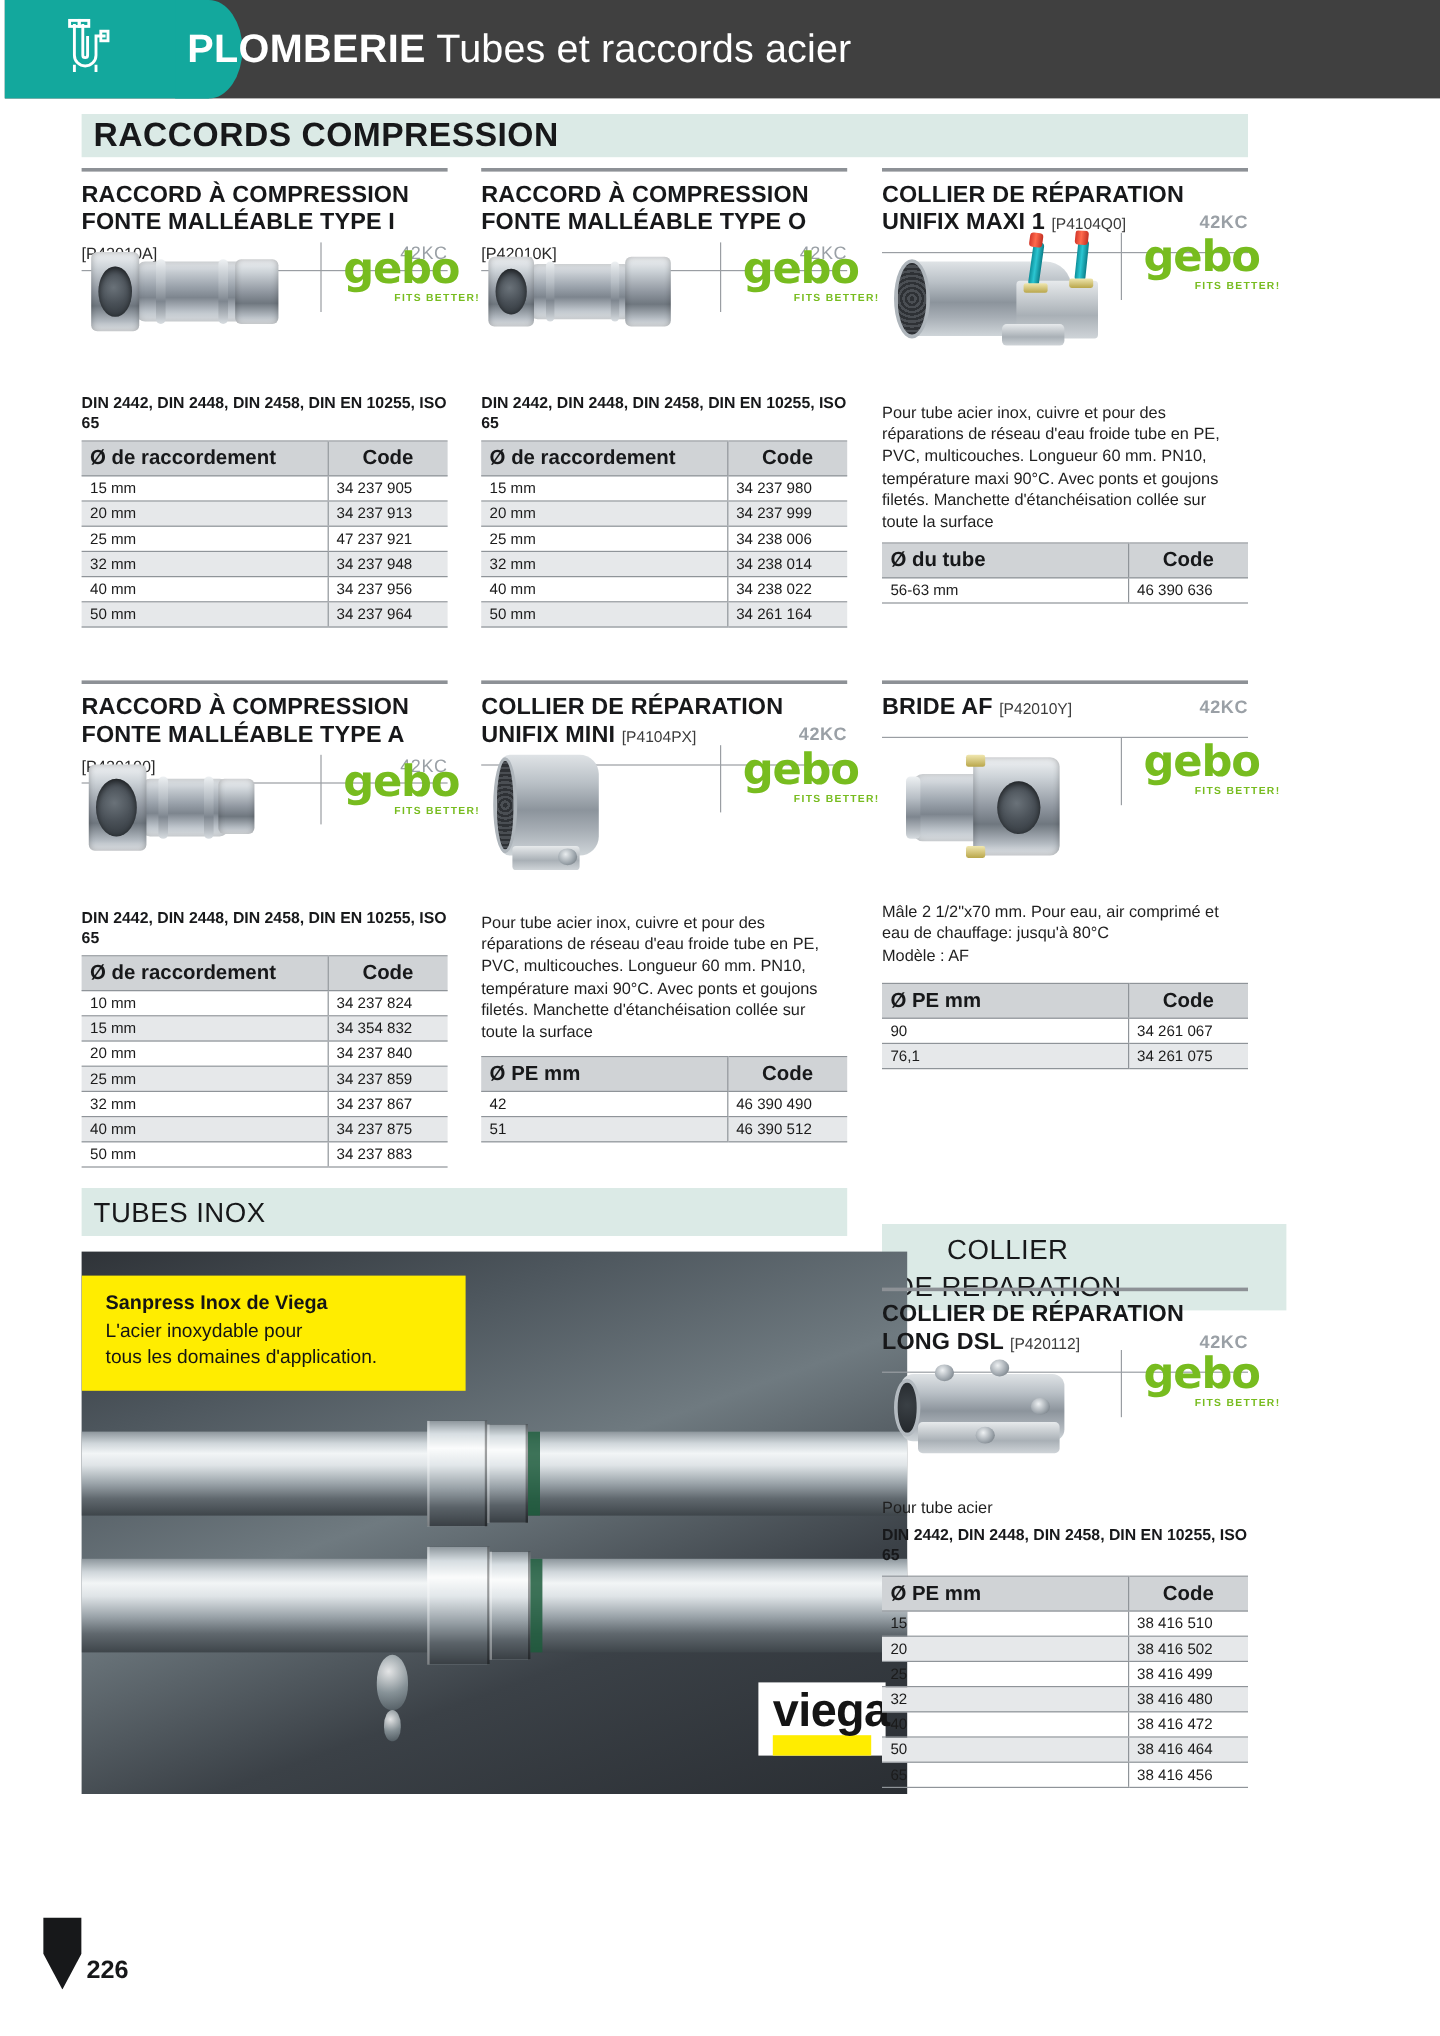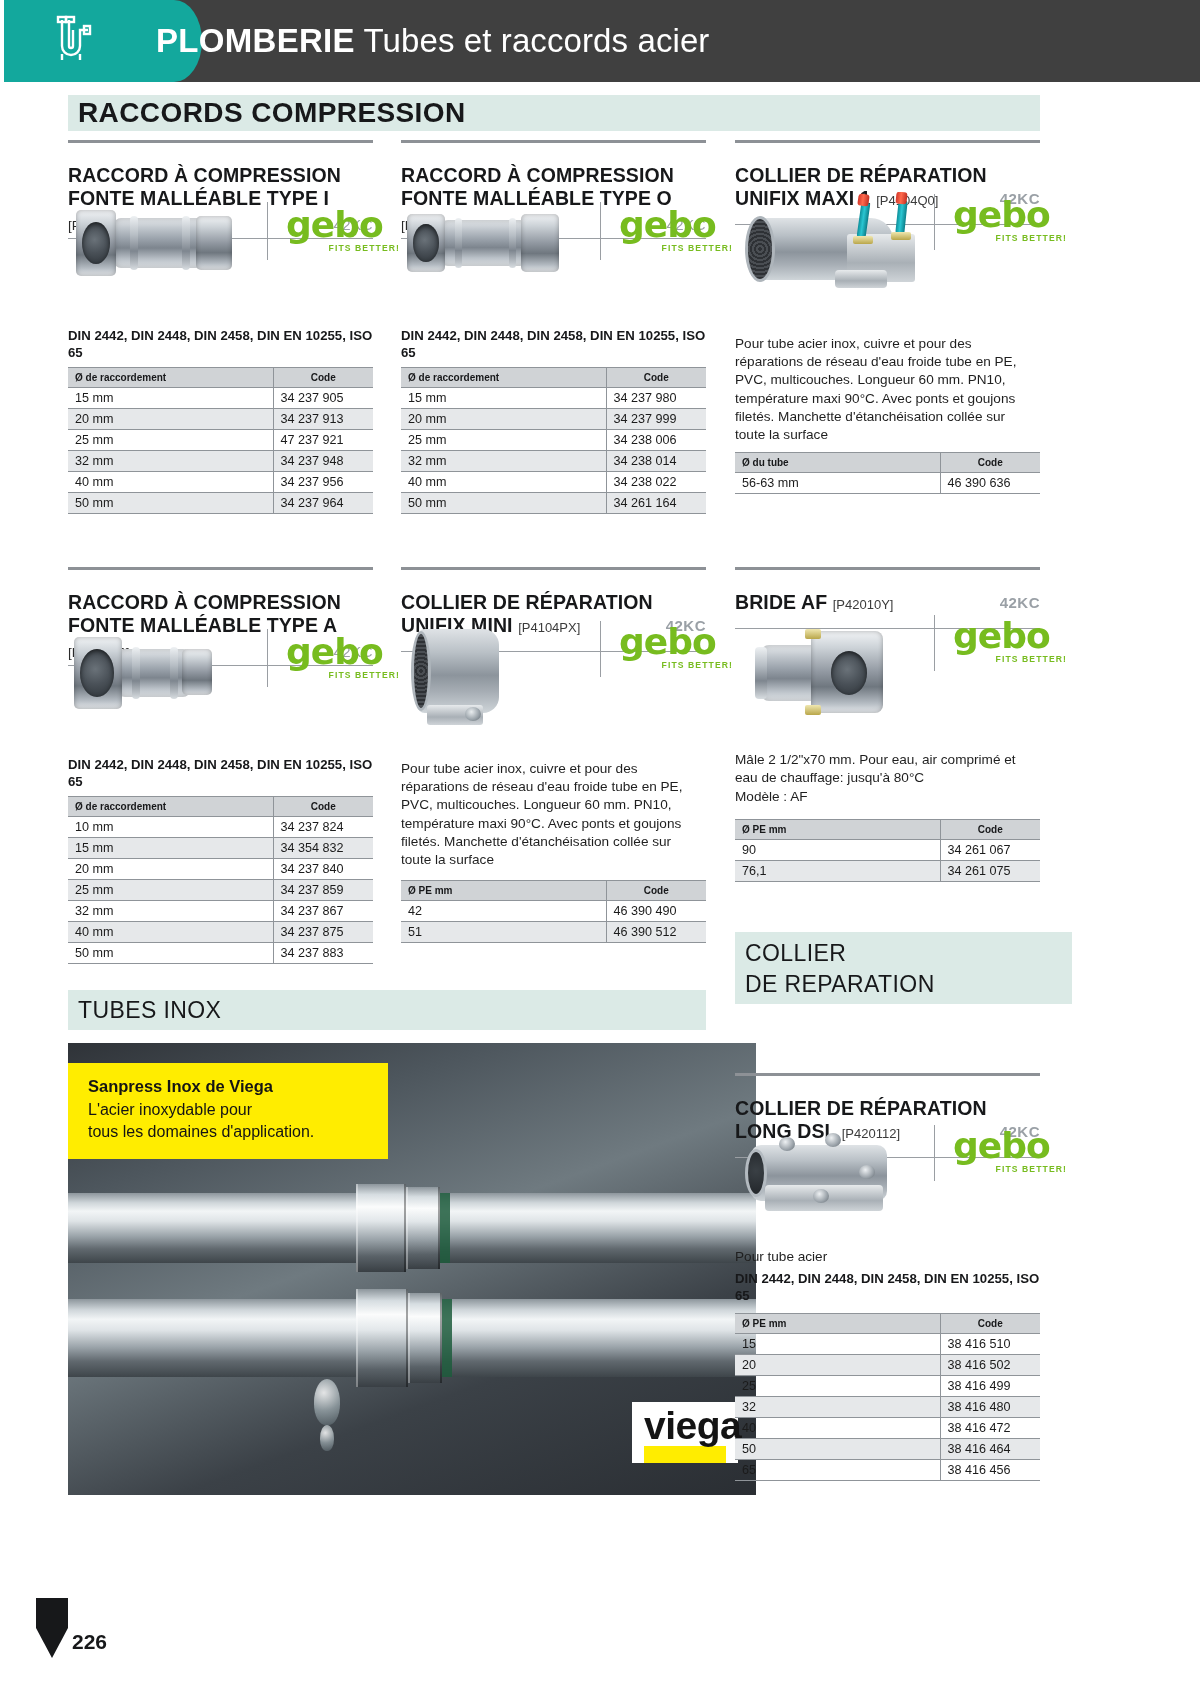--- a/index.html
+++ b/index.html
@@ -49,21 +49,21 @@
   }
   .sec-banner.tall .sec-title { line-height: 30px; }
 
   
   .card { position:absolute; }
   .card .rule-top {
     height: 3px; background: #8d9196; width: 100%;
   }
   .card h3 {
     font-size: 19.5px; line-height: 23px; font-weight: 700;
-    letter-spacing: .1px; margin-top: 21px; color:#17181a;
+    letter-spacing: .1px; margin-top: 8px; color:#17181a;
   }
   .card h3 .ref-inline {
     font-size: 13px; font-weight: 400; color:#3b3b3b; letter-spacing:0;
   }
   .ref-row {
     display:flex; justify-content:space-between; align-items:baseline;
     margin-top: 6px;
   }
   .ref-code { font-size: 13.5px; color:#2a2a2a; }
   .badge-42kc { font-size: 15px; color:#9aa0a6; letter-spacing:.5px; }
@@ -132,21 +132,21 @@
   .desc {
     font-size: 13.6px; line-height: 18.2px; color:#1f1f1f;
   }
 
   
   table.pt {
     width: 100%; border-collapse: collapse; font-size: 12.6px;
   }
   table.pt th {
     background: #d0d3d6; font-weight:700; text-align:left;
-    padding: 4px 7px; color:#17181a; font-size:10px;
+    padding: 4px 7px; color:#17181a; font-size:17px;
     border-bottom: 1px solid #8f9499;
   }
   table.pt th.code-col, table.pt td.code-col { text-align:left; width: 100px; }
   table.pt th.code-col { text-align:center; }
   table.pt td {
     padding: 3px 7px; border-bottom: 1px solid #8f9499; color:#1b1b1b;
   }
   table.pt tr.alt td { background: #e6e8ea; }
   table.pt td.code-col { border-left: 1px solid #8f9499; }
   table.pt th.code-col { border-left: 1px solid #8f9499; }
@@ -556,21 +556,21 @@
             </tr>
           </tbody>
         </table>
     </div>
   </div>
 
   <div class="sec-banner" style="left:68px; top:990px; width:638px; height:40px;">
     <div class="sec-title" style="font-size:23px; font-weight:400;">TUBES INOX</div>
   </div>
 
-  <div class="sec-banner tall" style="left:735px; top:932px; width:337px; height:72px; align-items:flex-start; padding-top:6px;">
+  <div class="sec-banner tall" style="left:735px; top:1020px; width:337px; height:72px; align-items:flex-start; padding-top:6px;text-align:center;">
     <div class="sec-title" style="font-size:23px; font-weight:400; line-height:31px;">
       <span>COLLIER</span><br>
       <span>DE REPARATION</span>
     </div>
   </div>
 
   <div class="hero" style="left:68px; top:1043px; width:688px; height:452px;">
     <div class="hero-pipe" style="top:150px; height:70px;"></div>
     <div class="hero-pipe" style="top:256px; height:78px;"></div>
 

